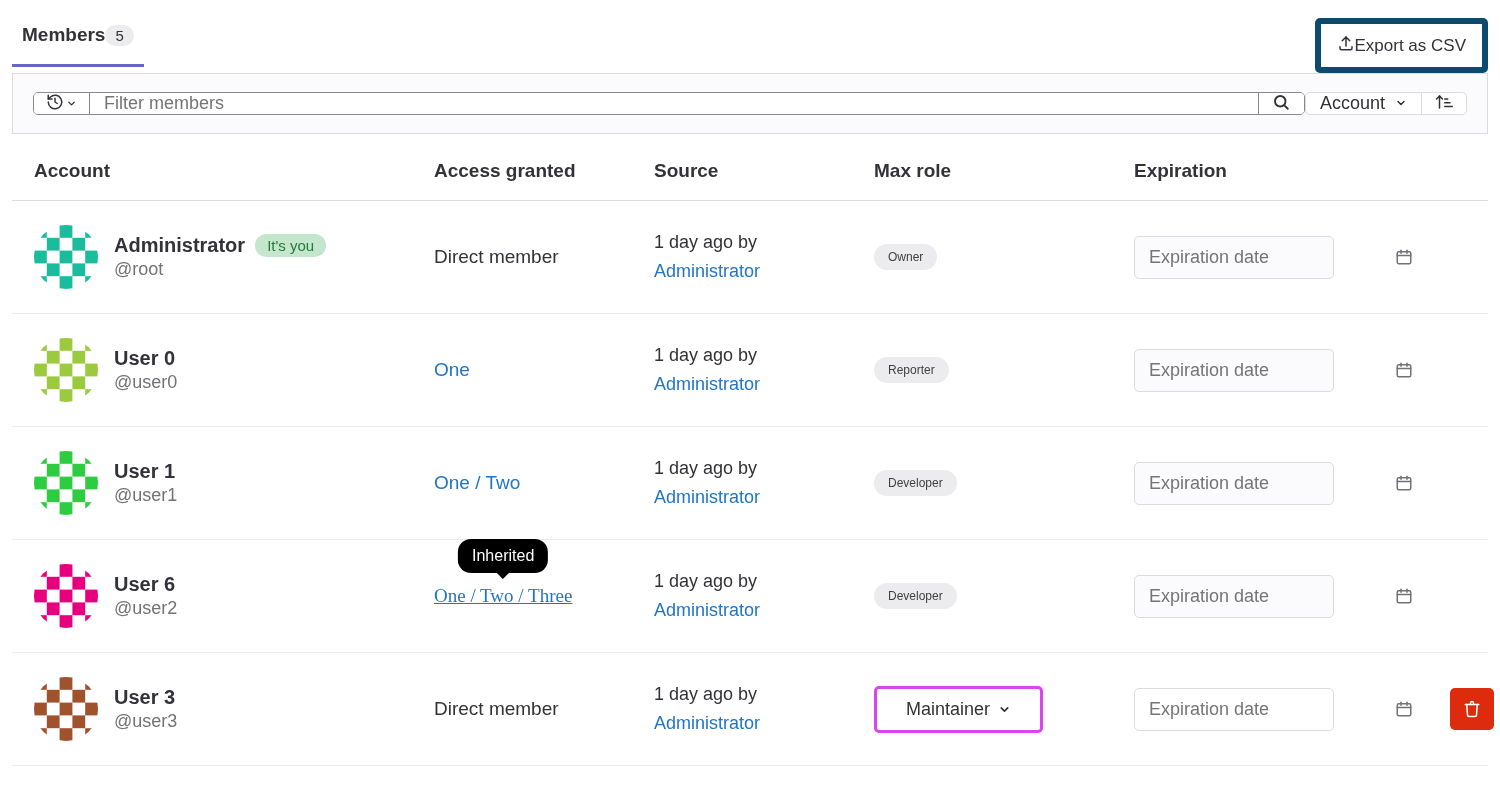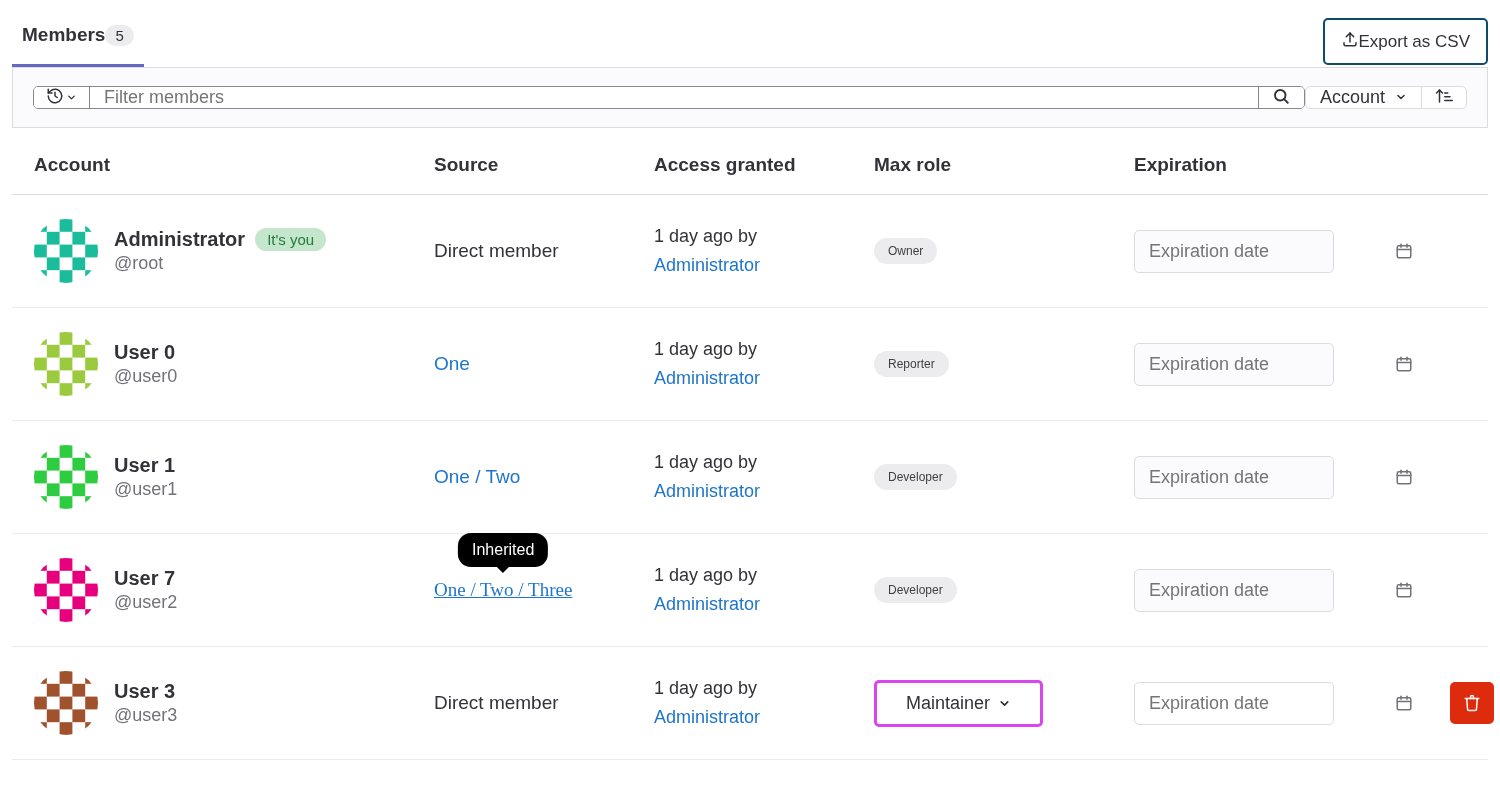--- a/index.html
+++ b/index.html
@@ -42,21 +42,21 @@
     background: #ececef;
     color: #333238;
     border-radius: 12px;
     font-size: 15px;
     font-weight: 500;
     padding: 2px 10px;
   }
   .export-btn {
     display: inline-flex;
     align-items: center;
-    border: 2px solid #0c4a6e;
+    border: 6px solid #0c4a6e;
     background: #fff;
     color: #333238;
     font-size: 17px;
     padding: 10px 16px;
     border-radius: 5px;
     margin-top: 8px;
     cursor: pointer;
   }
 
   
@@ -332,22 +332,22 @@
             <line x1="13" y1="18" x2="23" y2="18"></line>
           </svg>
       </span>
     </div>
   </div>
 </div>
 
 <div class="members-table">
   <div class="thead">
     <div>Account</div>
+    <div>Access granted</div>
     <div>Source</div>
-    <div>Access granted</div>
     <div>Max role</div>
     <div>Expiration</div>
     <div></div>
   </div>
 
   <div id="rows">
   <div class="row">
 
     <div class="account-cell">
       <div class="avatar av">
@@ -557,21 +557,21 @@
               <rect x="4" y="2" width="1" height="1" fill="#e6007e"></rect>
               <rect x="1" y="3" width="1" height="1" fill="#e6007e"></rect>
               <rect x="3" y="3" width="1" height="1" fill="#e6007e"></rect>
               <rect x="0" y="4" width="1" height="1" fill="#e6007e"></rect>
               <rect x="2" y="4" width="1" height="1" fill="#e6007e"></rect>
               <rect x="4" y="4" width="1" height="1" fill="#e6007e"></rect>
             </svg>
           </div>
       <div class="user-lines">
         <div class="user-name-line">
-          <span class="user-name">User 7</span>
+          <span class="user-name">User 6</span>
 
         </div>
         <span class="user-handle">@user2</span>
       </div>
     </div>
 
     <div class="source-cell">
       
       <span class="tooltip-wrap">
         <span class="tooltip">Inherited</span>

